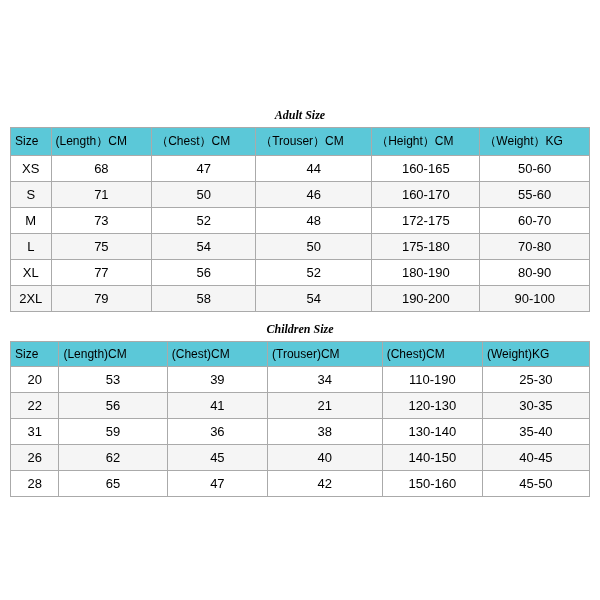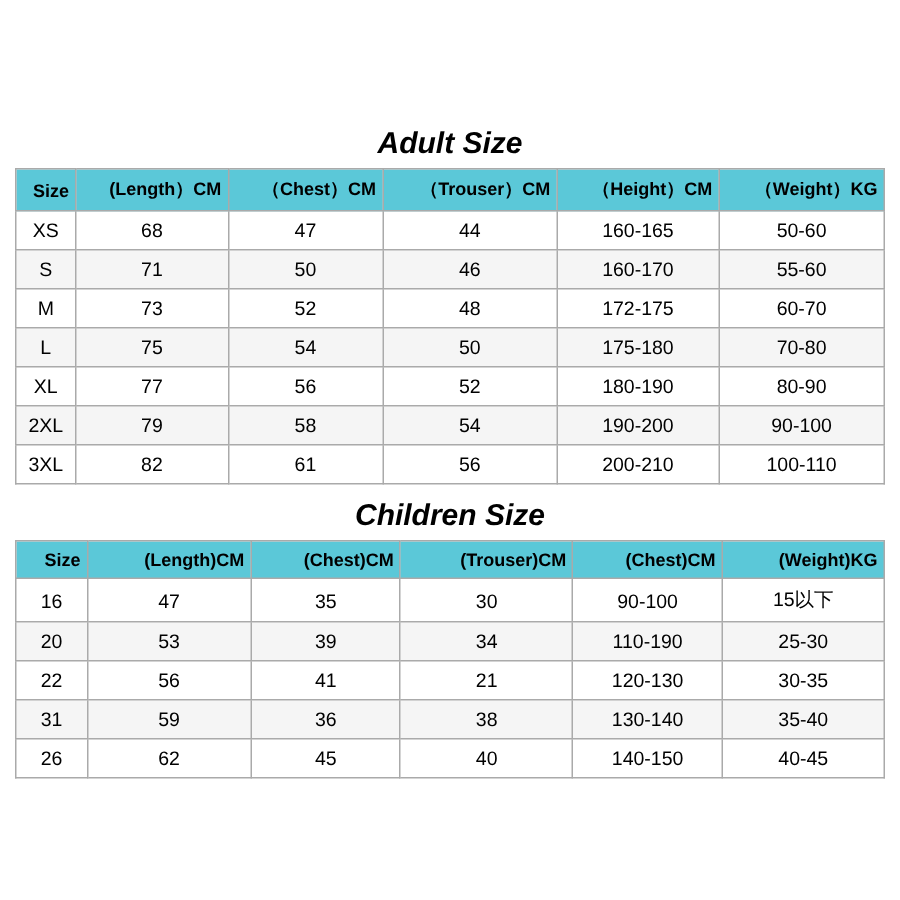--- a/index.html
+++ b/index.html
@@ -11,36 +11,37 @@
       font-size: 13px;
       display: flex;
       align-items: center;
       justify-content: center;
     }
     .container {
       width: 580px;
     }
     .section-title {
       text-align: center;
-      font-size: 20px;
+      font-size: 12px;
       font-weight: bold;
       padding: 6px 0 4px;
       font-style: italic;
+      font-family: Liberation Serif, serif;
     }
     table {
       width: 100%;
       border-collapse: collapse;
       margin-bottom: 2px;
     }
     th {
       background-color: #5bc8d8;
       border: 1px solid #aaa;
       padding: 5px 4px;
-      text-align: right;
-      font-weight: bold;
+      text-align: left;
+      font-weight: normal;
       font-size: 12px;
     }
     td {
       border: 1px solid #aaa;
       padding: 5px 4px;
       text-align: center;
       font-size: 13px;
     }
     tr:nth-child(even) td {
       background-color: #f5f5f5;
@@ -114,52 +115,36 @@
           <td>80-90</td>
         </tr>
         <tr>
           <td>2XL</td>
           <td>79</td>
           <td>58</td>
           <td>54</td>
           <td>190-200</td>
           <td>90-100</td>
         </tr>
-        <tr>
-          <td>3XL</td>
-          <td>82</td>
-          <td>61</td>
-          <td>56</td>
-          <td>200-210</td>
-          <td>100-110</td>
-        </tr>
       </tbody>
   </table>
 
   <div class="section-title children-section">Children Size</div>
   <table>
     <thead>
       <tr id="children-header-row">
           <th>Size</th>
           <th>(Length)CM</th>
           <th>(Chest)CM</th>
           <th>(Trouser)CM</th>
           <th>(Chest)CM</th>
           <th>(Weight)KG</th>
         </tr>
     </thead>
     <tbody id="children-table-body">
-        <tr>
-          <td>16</td>
-          <td>47</td>
-          <td>35</td>
-          <td>30</td>
-          <td>90-100</td>
-          <td>15以下</td>
-        </tr>
         <tr>
           <td>20</td>
           <td>53</td>
           <td>39</td>
           <td>34</td>
           <td>110-190</td>
           <td>25-30</td>
         </tr>
         <tr>
           <td>22</td>
@@ -178,16 +163,24 @@
           <td>35-40</td>
         </tr>
         <tr>
           <td>26</td>
           <td>62</td>
           <td>45</td>
           <td>40</td>
           <td>140-150</td>
           <td>40-45</td>
         </tr>
+        <tr>
+          <td>28</td>
+          <td>65</td>
+          <td>47</td>
+          <td>42</td>
+          <td>150-160</td>
+          <td>45-50</td>
+        </tr>
       </tbody>
   </table>
 
 </div>
 
 </body></html>

